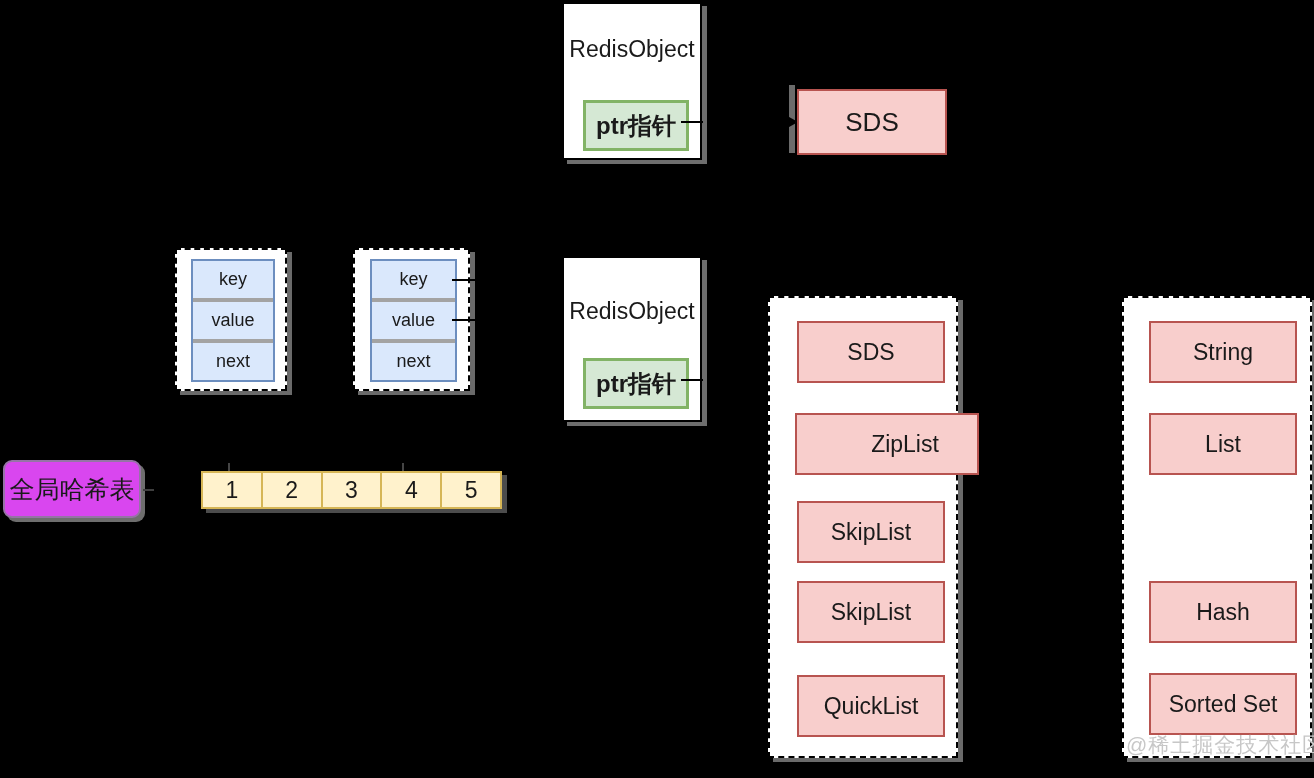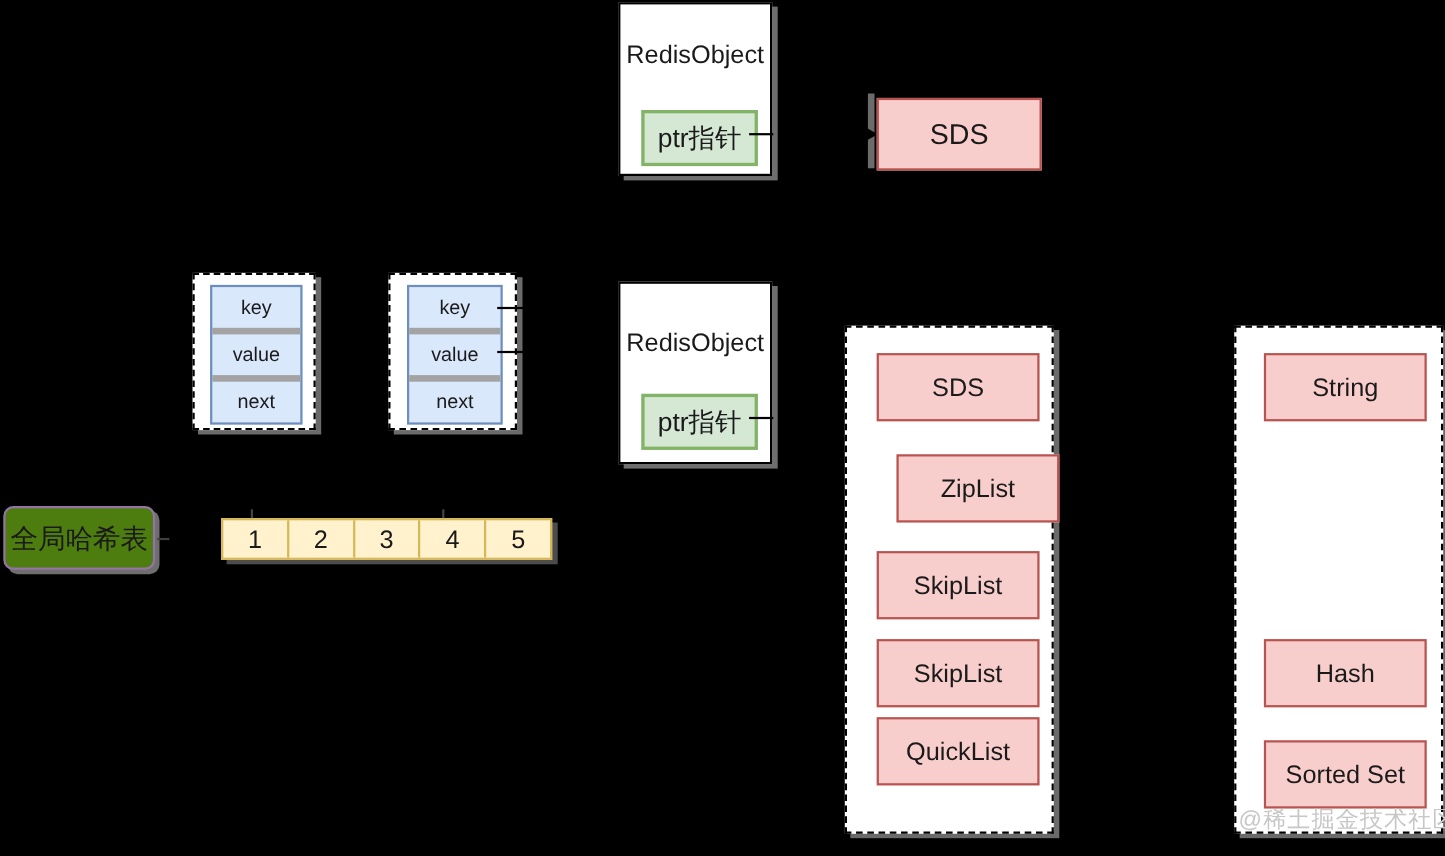--- a/index.html
+++ b/index.html
@@ -5,29 +5,29 @@
   html,body{margin:0;padding:0;background:#000;}
   .canvas{position:relative;width:1314px;height:778px;background:#000;overflow:hidden;
           font-family:"Liberation Sans","DejaVu Sans",sans-serif;color:#1a1a1a;}
   .abs{position:absolute;box-sizing:border-box;}
 
   .white-box{background:#ffffff;border:2px solid #000;box-shadow:5px 4px 0 #6e6e6e;}
   .dashed-box{background:#ffffff;border:2px dashed #000;box-shadow:5px 4px 0 #6a6a6a;}
 
   .ro-title{position:absolute;left:0;right:0;text-align:center;font-size:23px;}
   .green-box{position:absolute;background:#d5e8d4;border:3px solid #82b366;
-             display:flex;align-items:center;justify-content:center;font-size:24px;}
+             display:flex;align-items:center;justify-content:center;font-size:24px;font-weight:bold;}
   .pink-box{position:absolute;background:#f8cecc;border:2px solid #b85450;
             display:flex;align-items:center;justify-content:center;font-size:23px;}
 
   .blue-table{position:absolute;background:#dae8fc;border:2px solid #6c8ebf;}
   .blue-row{height:37px;display:flex;align-items:center;justify-content:center;font-size:18px;}
-  .blue-row + .blue-row{border-top:6px solid #a3a3a3;}
+  .blue-row + .blue-row{border-top:4px solid #a3a3a3;}
 
-  .purple-box{background:#4d7c0f;border:2px solid #9673a6;border-radius:9px;
+  .purple-box{background:#d946ef;border:2px solid #9673a6;border-radius:9px;
               box-shadow:4px 4px 0 #6e6e6e;display:flex;align-items:center;justify-content:center;font-size:25px;}
 
   .bucket-array{display:flex;background:#fff2cc;border:2px solid #d6b656;box-shadow:5px 4px 0 #4c4c4c;}
   .bucket-cell{flex:1;display:flex;align-items:center;justify-content:center;font-size:23px;}
   .bucket-cell + .bucket-cell{border-left:2px solid #d6b656;}
 
   .hline{background:#000;height:2px;}
   .vtick{background:#454545;width:2px;height:8px;}
   .dimline{background:#3f3f3f;height:2px;}
   .shadow-strip{background:#6b6b6b;}
@@ -84,27 +84,28 @@
     <div class="bucket-cell">2</div>
     <div class="bucket-cell">3</div>
     <div class="bucket-cell">4</div>
     <div class="bucket-cell">5</div>
   </div>
   <div class="abs vtick" style="left:228px;top:463px;"></div>
   <div class="abs vtick" style="left:402px;top:463px;"></div>
 
   <div class="abs dashed-box" style="left:768px;top:296px;width:190px;height:462px;">
     <div class="pink-box" style="left:27px;top:23px;width:144px;height:58px;">SDS</div>
-    <div class="pink-box" style="left:45px;top:115px;width:144px;height:58px;">ZipList</div>
+    <div class="pink-box" style="left:25px;top:115px;width:144px;height:58px;padding-left:36px;">ZipList</div>
     <div class="pink-box" style="left:27px;top:203px;width:144px;height:58px;">SkipList</div>
     <div class="pink-box" style="left:27px;top:283px;width:144px;height:58px;">SkipList</div>
-    <div class="pink-box" style="left:27px;top:354px;width:144px;height:58px;">QuickList</div>
+    <div class="pink-box" style="left:27px;top:377px;width:144px;height:58px;">QuickList</div>
   </div>
 
   <div class="abs dashed-box" style="left:1122px;top:296px;width:190px;height:462px;">
     <div class="pink-box" style="left:25px;top:23px;width:144px;height:58px;text-align:center;">String</div>
+    <div class="pink-box" style="left:25px;top:115px;width:144px;height:58px;">List</div>
     <div class="pink-box" style="left:25px;top:283px;width:144px;height:58px;">Hash</div>
     <div class="pink-box" style="left:25px;top:363px;width:144px;height:58px;margin-top:12px;">Sorted Set</div>
   </div>
 
   <div class="abs watermark" style="left:1126px;top:731px;z-index:5;">@稀土掘金技术社区</div>
 
 </div>
 
 </body></html>

